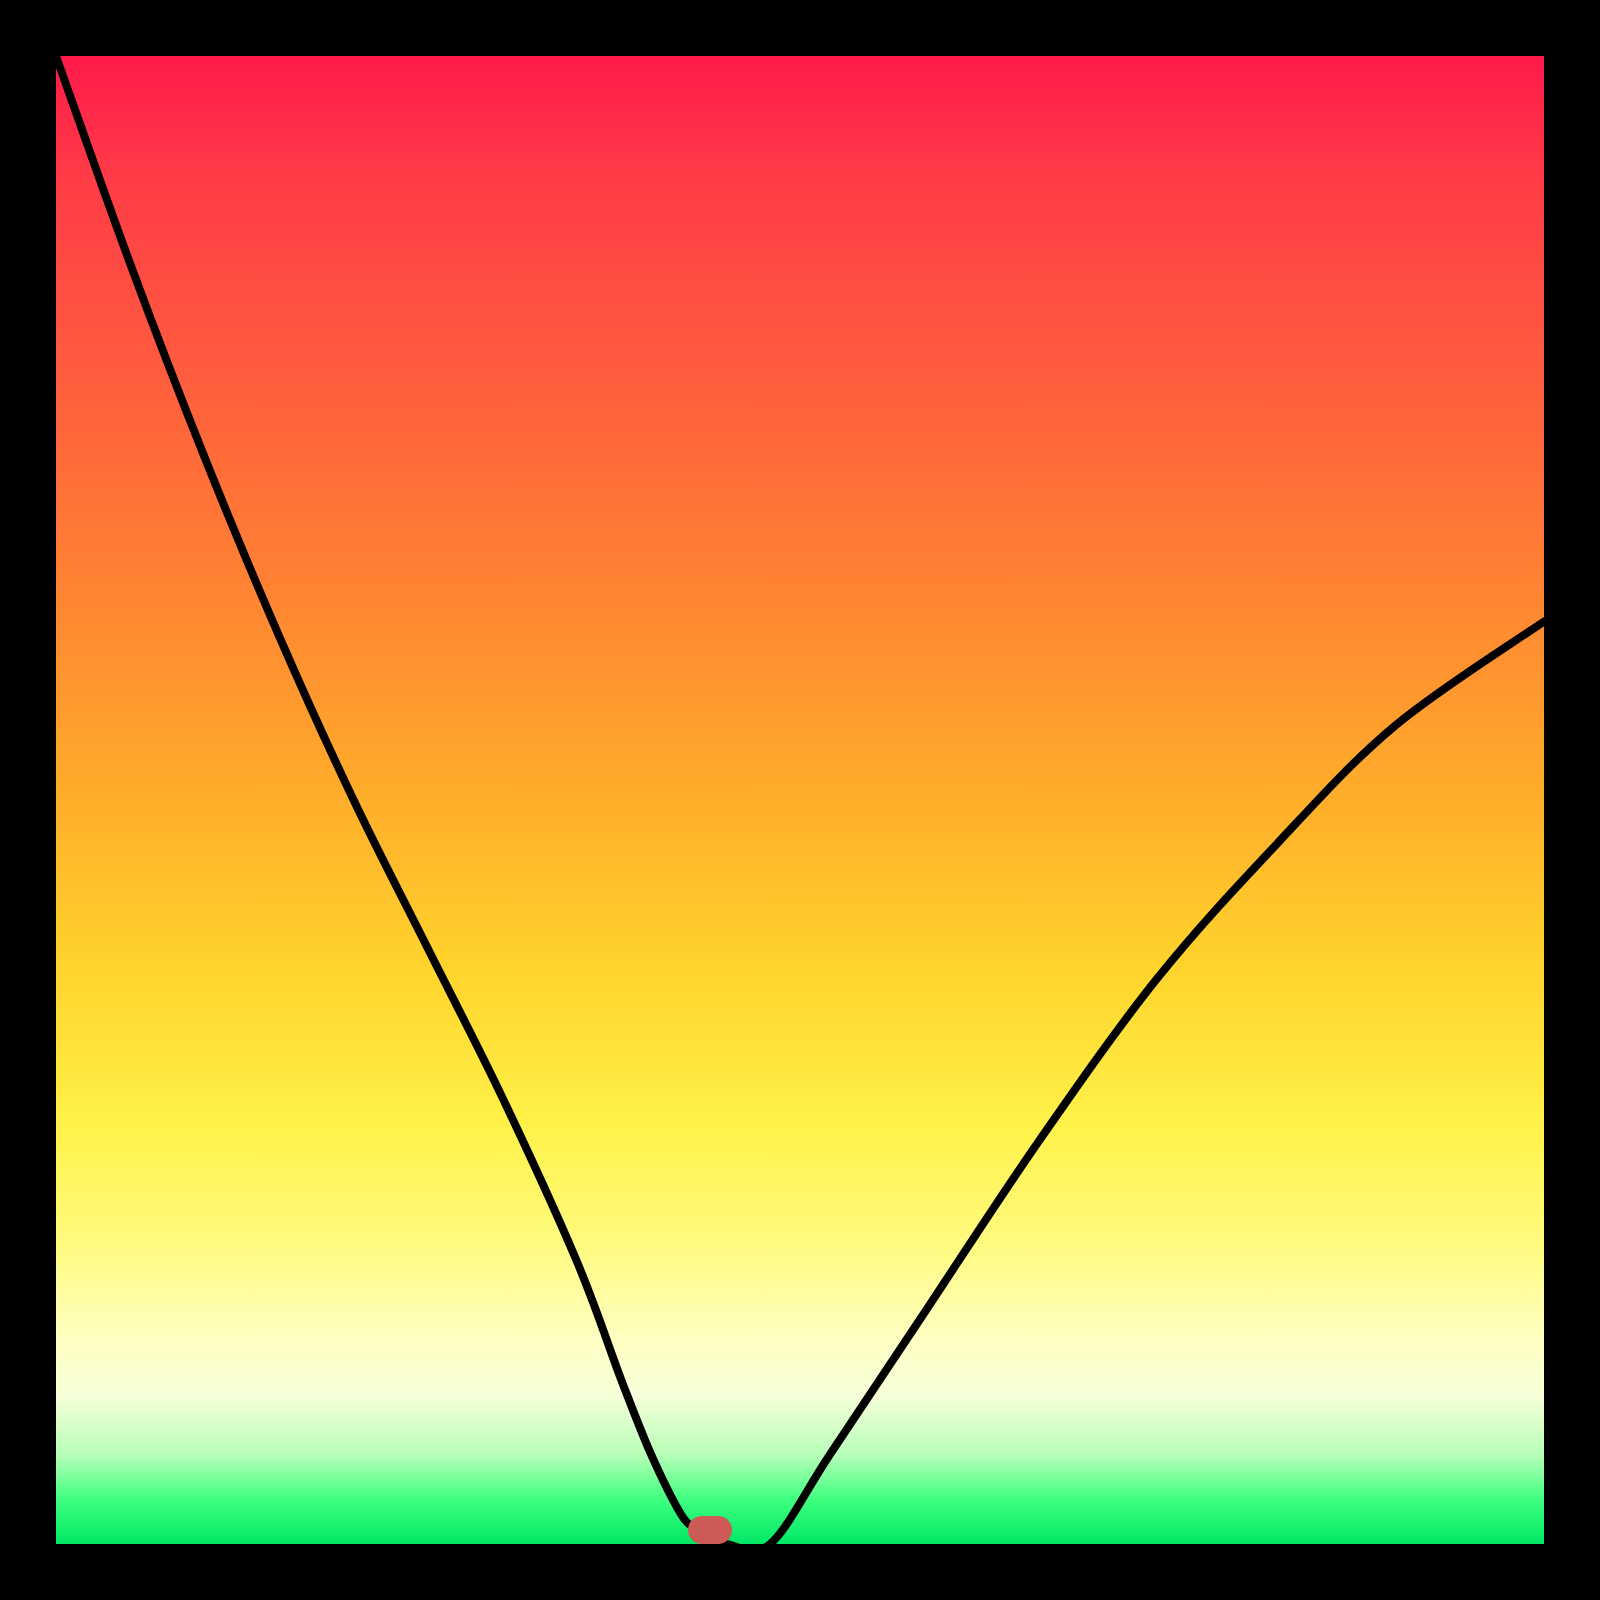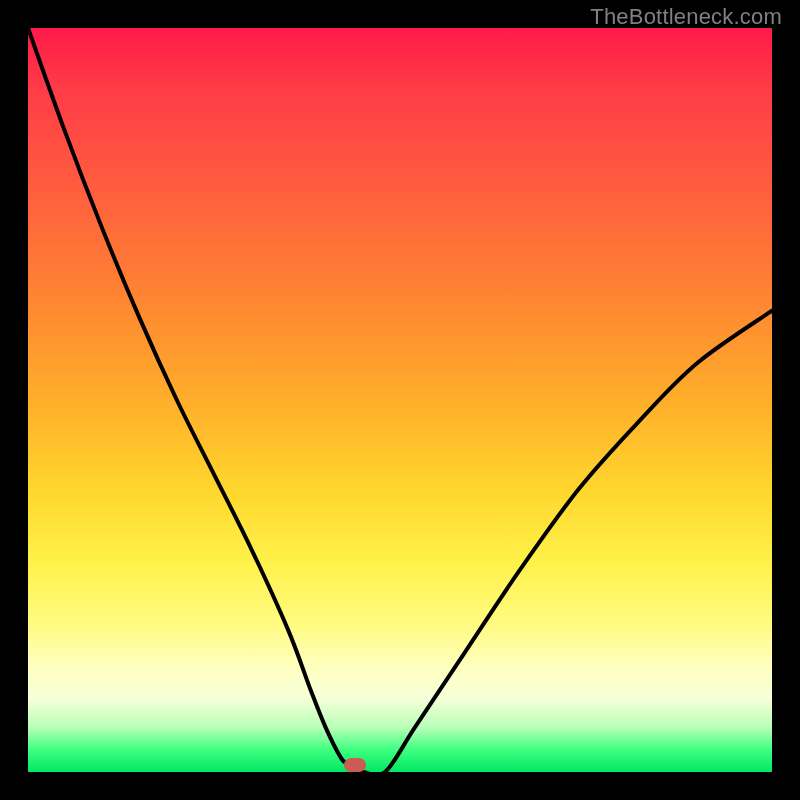--- a/index.html
+++ b/index.html
@@ -66,21 +66,20 @@
     width: 22px;
     height: 14px;
     border-radius: 8px;
     background: #cc5a55;
   }
 </style>
 </head>
 <body>
 
 <div class="frame">
-  <div class="watermark">TheBottleneck.com</div>
 
   <div class="plot">
     <svg class="curve" viewBox="0 0 744 744" preserveAspectRatio="none">
       <path id="curve-path" fill="none" stroke="#000" stroke-width="4" stroke-linecap="round" stroke-linejoin="round" d="M 0,0 C 6.2,17.359999999999996 24.800000000000004,70.67999999999998 37.2,104.15999999999997 C 49.6,137.63999999999996 62.00000000000001,169.88 74.4,200.88 C 86.80000000000001,231.88 99.19999999999999,261.64000000000004 111.6,290.16 C 124,318.68 136.4,345.96000000000004 148.8,372 C 161.20000000000002,398.03999999999996 173.6,421.59999999999997 186,446.4 C 198.4,471.2 210.79999999999998,494.75999999999993 223.2,520.8 C 235.6,546.8399999999999 250.47999999999996,579.0799999999999 260.4,602.64 C 270.32,626.2 276.52000000000004,646.04 282.72,662.16 C 288.92,678.28 292.64000000000004,688.2 297.6,699.36 C 302.56,710.52 308.76,722.9200000000001 312.47999999999996,729.12 C 316.19999999999993,735.3199999999999 317.44,734.0799999999999 319.92,736.56 C 322.40000000000003,739.04 324.88,742.76 327.36,744 C 329.84000000000003,745.24 329.84000000000003,744 334.8,744 C 339.76,744 348.44,751.44 357.12,744 C 365.8,736.56 374.48,717.96 386.88,699.36 C 399.28,680.76 414.15999999999997,658.4399999999999 431.52,632.4 C 448.88,606.36 471.20000000000005,571.64 491.04,543.12 C 510.88,514.6 530.7199999999999,486.08 550.56,461.28 C 570.4,436.47999999999996 590.2399999999999,415.4 610.0799999999999,394.32 C 629.92,373.24 647.28,353.4 669.6,334.79999999999995 C 691.9200000000001,316.19999999999993 731.6,291.40000000000003 744,282.72 "></path>
     </svg>
     <div class="marker" id="min-marker" style="left: 316.36px; top: 729.56px;"></div>
   </div>
 </div>
 
 </body></html>

